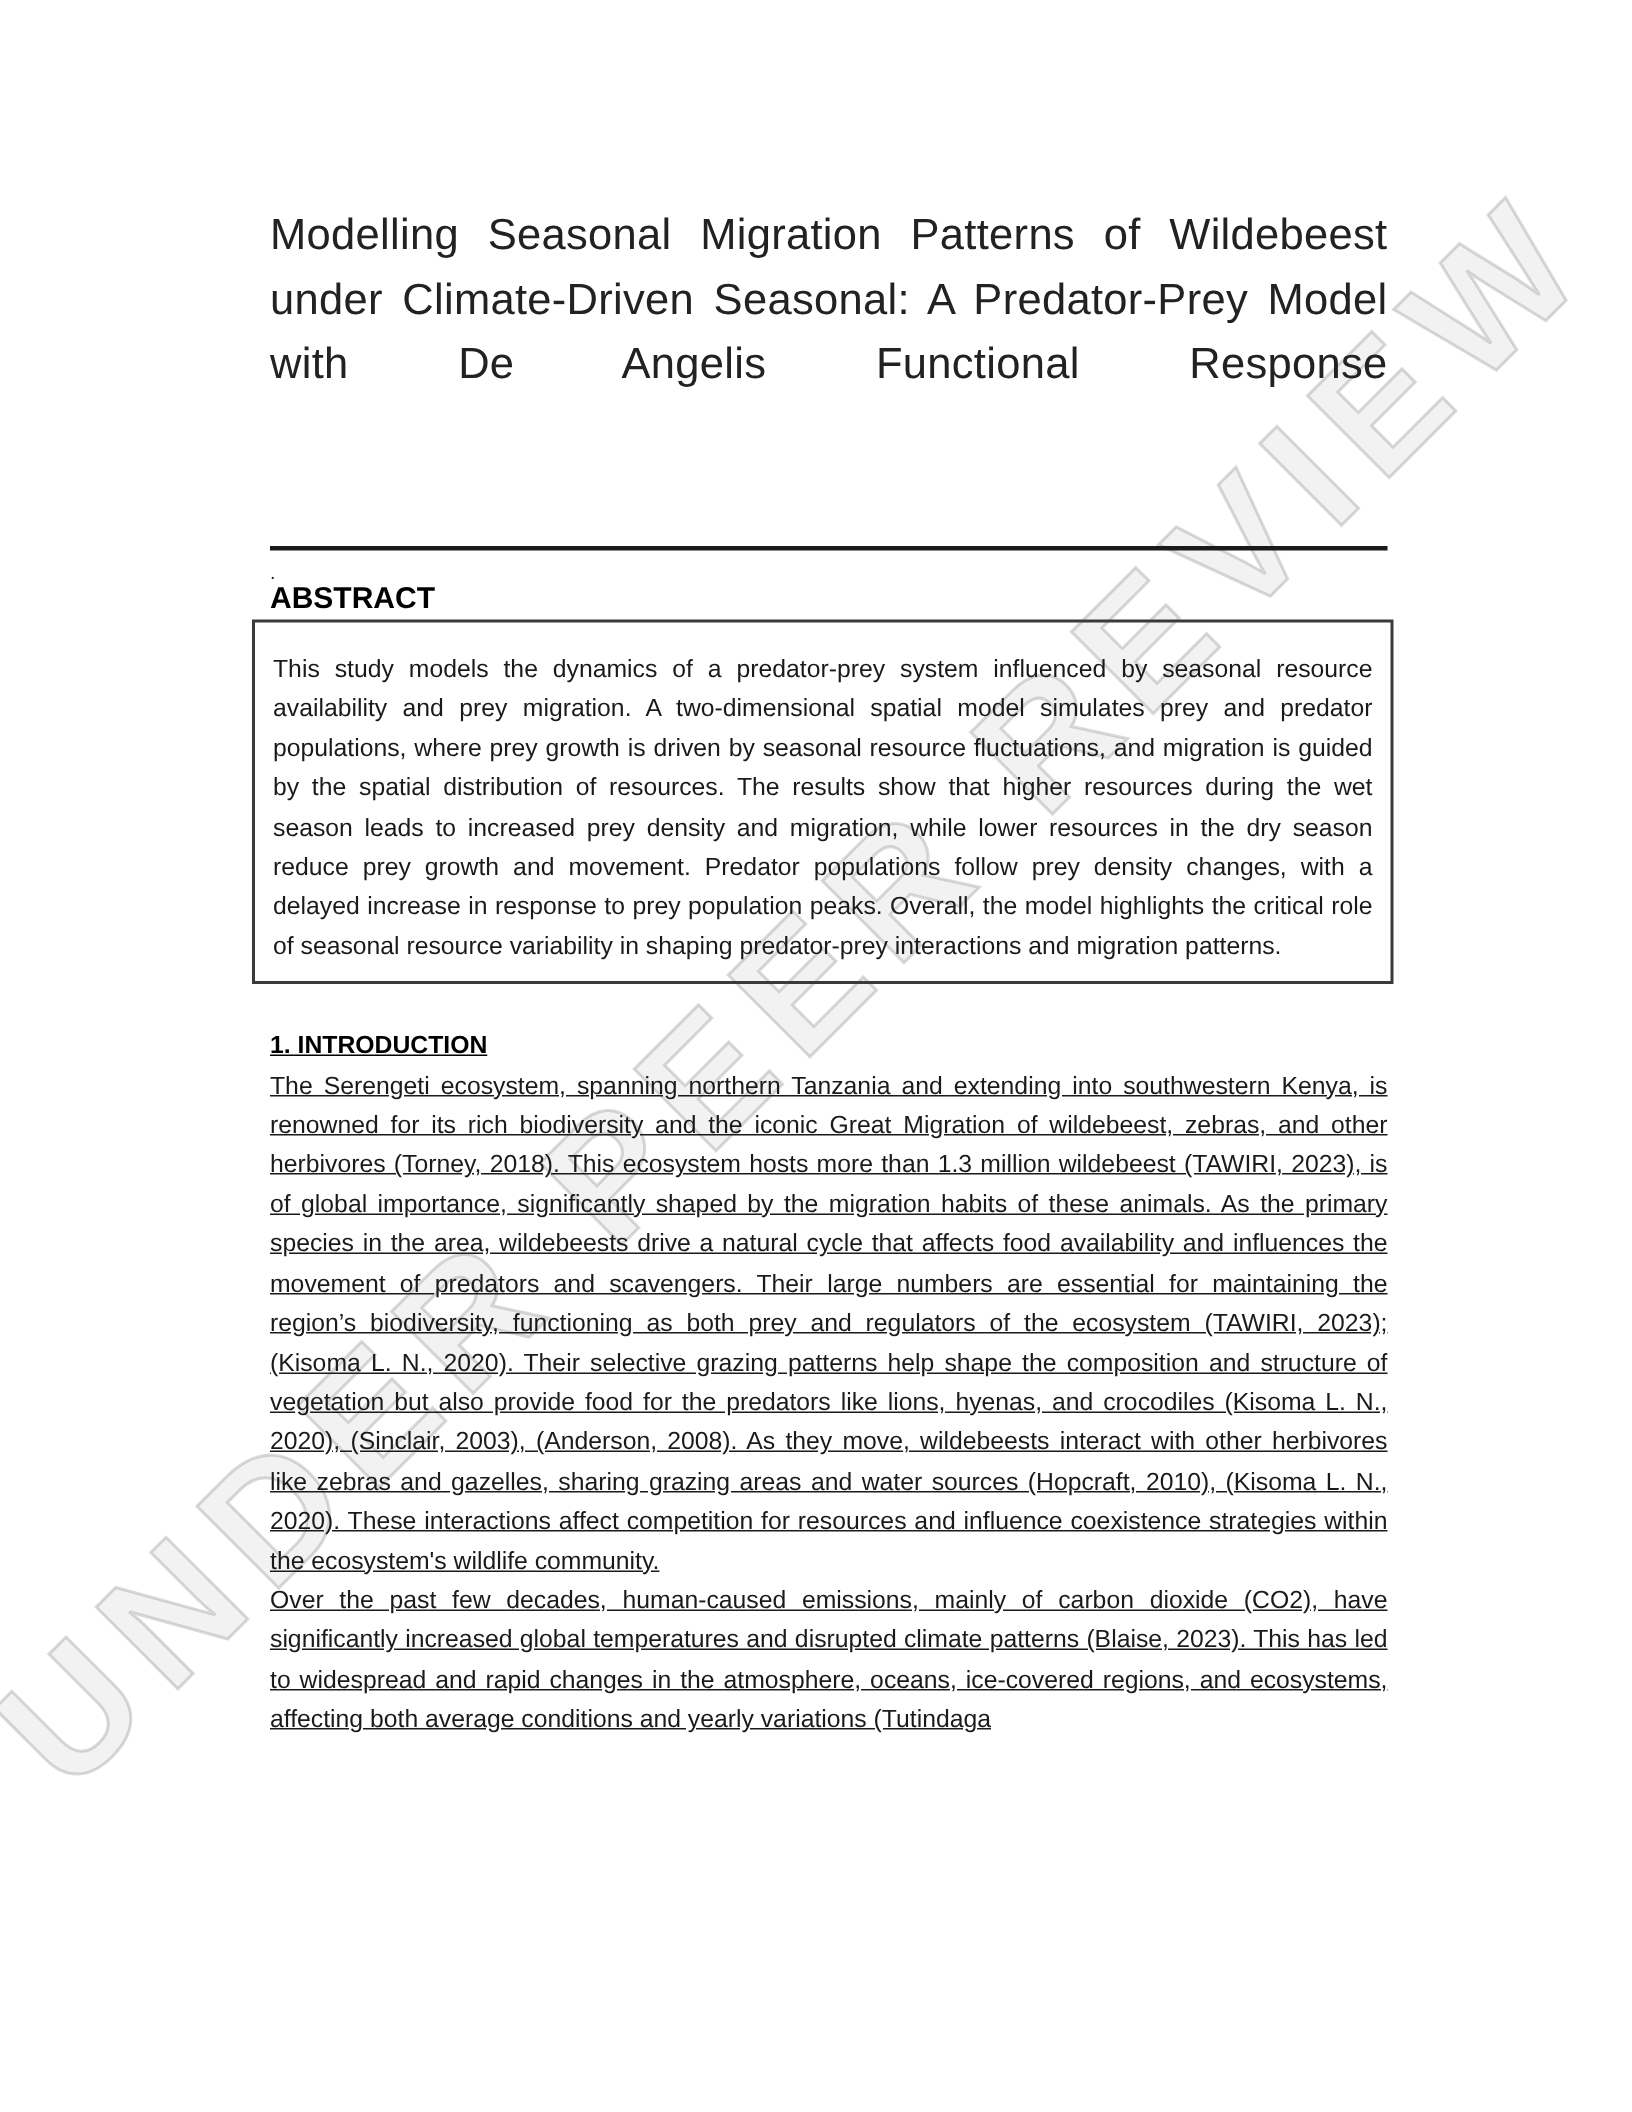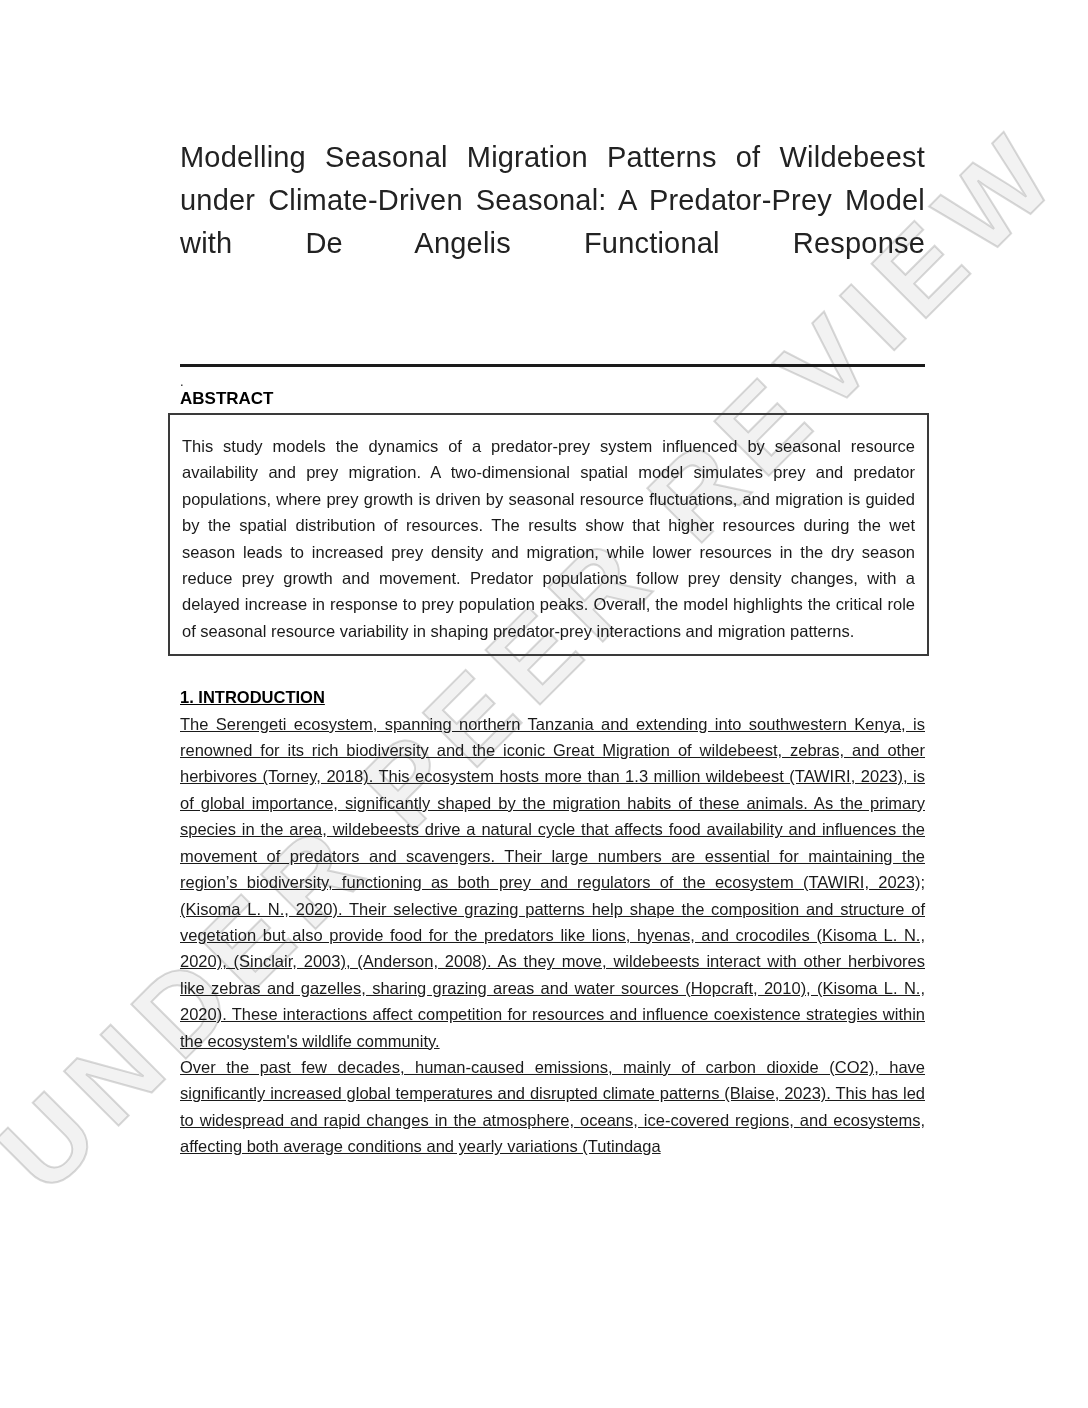--- a/index.html
+++ b/index.html
@@ -34,21 +34,21 @@
     border-top: 3px solid #1a1a1a;
     height: 0;
   }
   .dot-line {
     margin: 2px 0 0 0;
     font-size: 13px;
     line-height: 13px;
   }
   .abstract-heading {
     margin: 0;
-    font-size: 17px;
+    font-size: 20px;
     font-weight: bold;
     line-height: 22px;
     color: #000;
   }
   .abstract-box {
     margin-top: 3px;
     margin-left: -12px;
     margin-right: -4px;
     border: 2px solid #3a3a3a;
     padding: 18px 12px 10px 12px;

